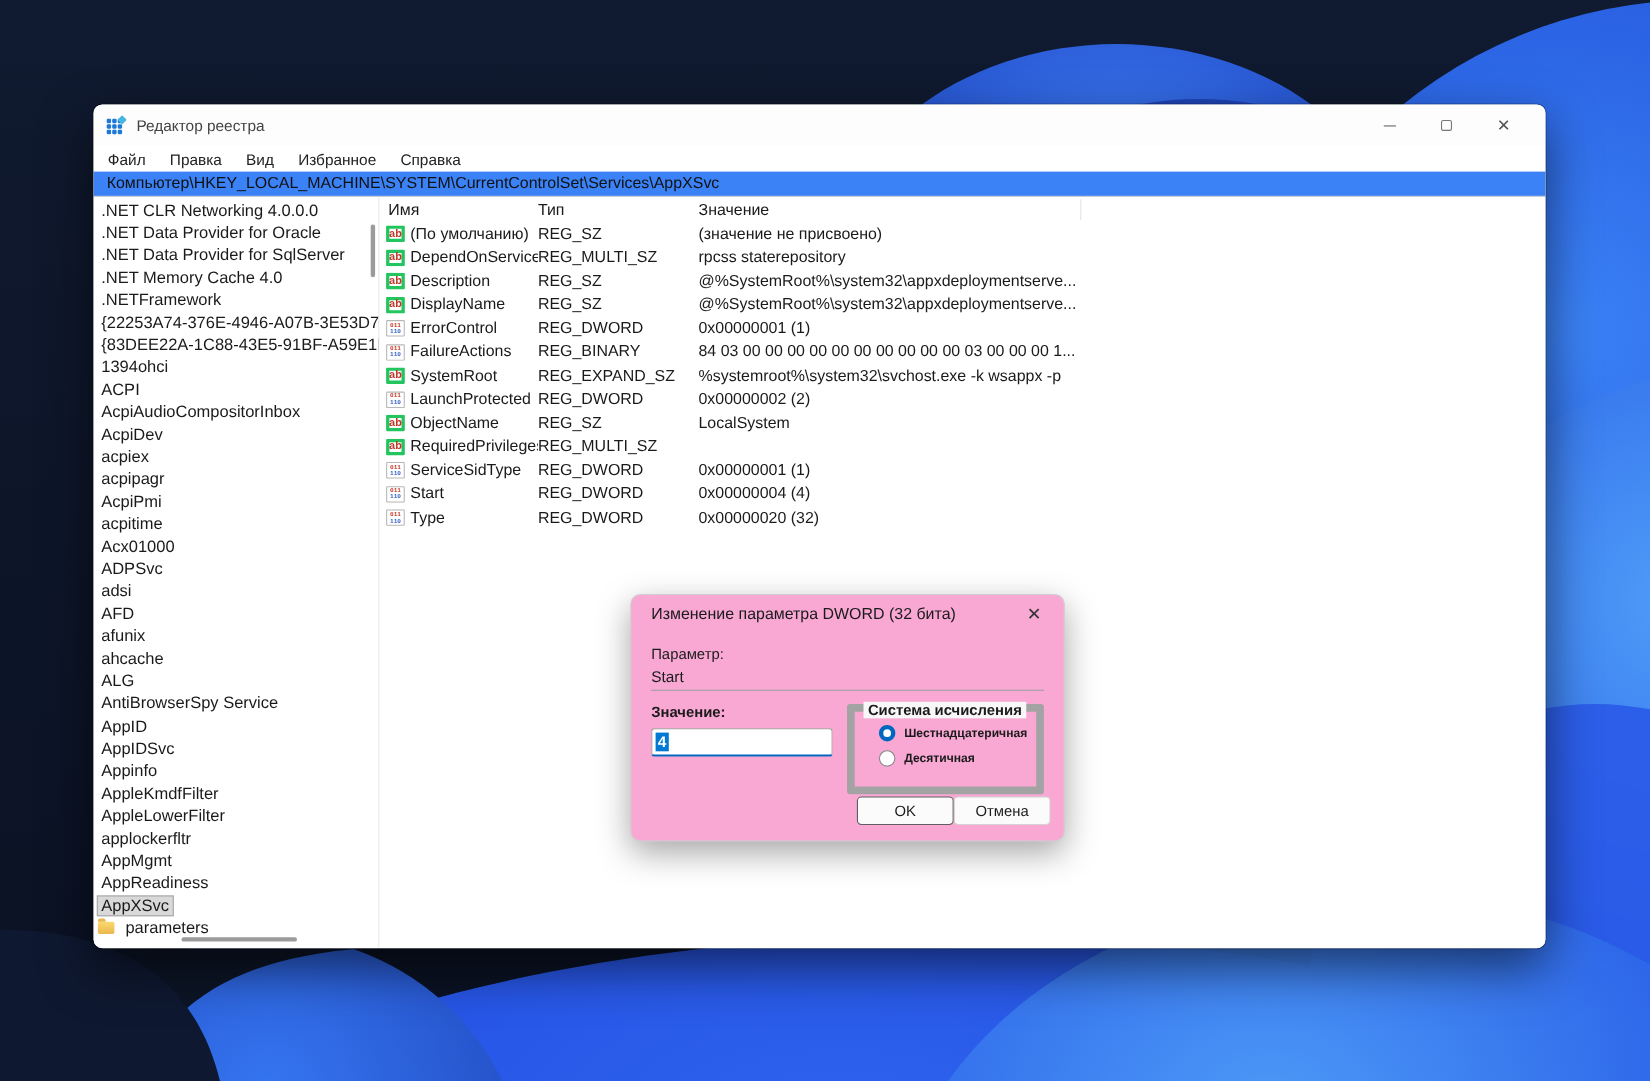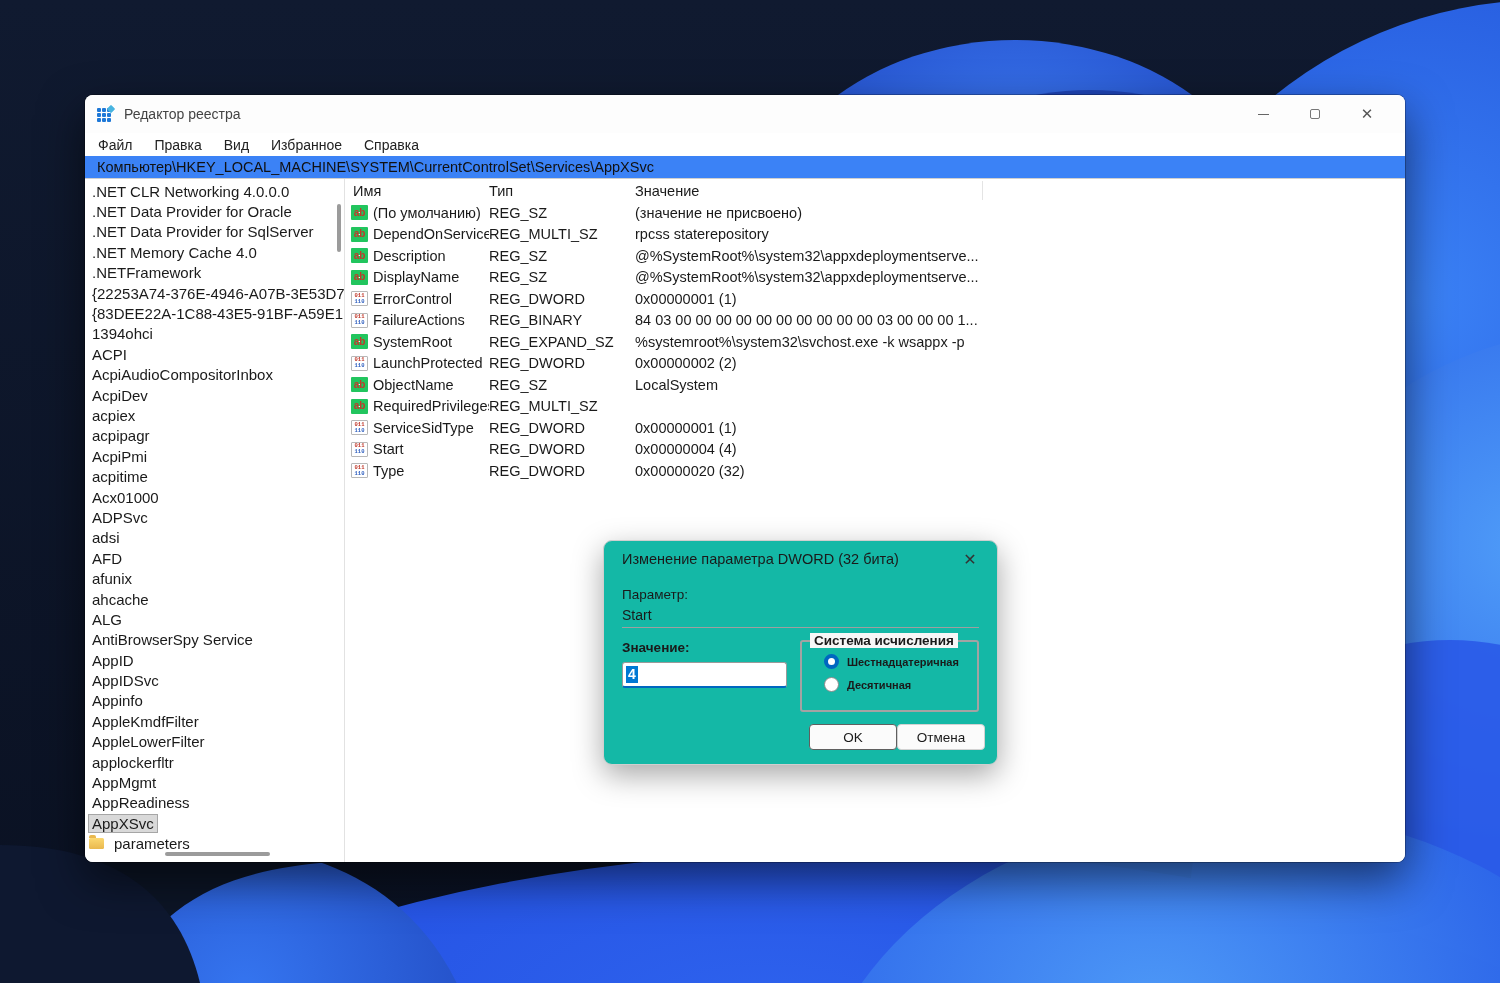--- a/index.html
+++ b/index.html
@@ -51,44 +51,44 @@
 
   
   .list { flex:1; background:#fff; position:relative; overflow:hidden; }
   .list-header { display:flex; height:23px; align-items:center; font-size:14.5px; color:#1a1a1a; }
   .col-name { width:144px; padding-left:8px; flex:0 0 auto; }
   .col-type { width:146px; flex:0 0 auto; }
   .col-value { flex:1; }
   .header-divider { position:absolute; left:637px; top:2px; height:19px; width:1px; background:#e4e4e4; }
   .row { display:flex; height:21.5px; align-items:center; font-size:14.5px; color:#1a1a1a; white-space:nowrap; }
   .row .col-name { display:flex; align-items:center; gap:5px; padding-left:6px; overflow:hidden; }
-  .icon-ab { width:17px; height:15px; flex:0 0 auto; background:#fff; border:7px solid #22c55e; border-radius:1px;
+  .icon-ab { width:17px; height:15px; flex:0 0 auto; background:#fff; border:3px solid #22c55e; border-radius:1px;
     font-size:10px; font-weight:bold; color:#c0392b; display:flex; align-items:center; justify-content:center; line-height:1; }
   .icon-bin { width:17px; height:15px; flex:0 0 auto; background:#fff; border:1px solid #b8b8b8; border-radius:1px;
     font-size:5.5px; font-weight:bold; line-height:1.1; display:flex; flex-direction:column; align-items:center; justify-content:center; font-family:"Liberation Mono",monospace; }
   .icon-bin .l1 { color:#c0392b; }
   .icon-bin .l2 { color:#2f5fbf; }
   .val-cell { overflow:hidden; text-overflow:clip; }
 
   
-  .dialog { position:absolute; left:603px; top:540px; width:395px; height:225px;
-    background:#14b8a6; border:1px solid #cfcfcf; border-radius:9px;
+  .dialog { position:absolute; left:573px; top:540px; width:395px; height:225px;
+    background:#f9a8d4; border:1px solid #cfcfcf; border-radius:9px;
     box-shadow:0 10px 30px rgba(0,0,0,.35); font-size:13.5px; color:#1a1a1a; }
   .dlg-titlebar { height:36px; display:flex; align-items:center; padding:0 14px 0 18px; }
   .dlg-title { font-size:14.5px; color:#1a1a1a; }
   .dlg-close { margin-left:auto; background:none; border:none; font-size:16px; color:#333; width:26px; height:26px; }
   .dlg-body { padding:6px 18px 0 18px; position:relative; }
   .param-label { margin-top:4px; }
   .param-value { margin-top:5px; padding-bottom:4px; border-bottom:1px solid #9f9f9f; font-size:14px; }
   .dlg-mid { display:flex; margin-top:12px;font-weight:bold; }
   .value-col { width:176px; flex:0 0 auto; }
   .value-input { margin-top:7px; width:165px; height:26px; background:#fff; border:1px solid #9a9a9a;
     border-bottom:2px solid #0067c0; border-radius:3px; display:flex; align-items:center; padding-left:3px; font-size:14px; }
   .value-sel { background:#0078d4; color:#fff; padding:0 2px; line-height:17px; }
-  .radix-group { position:relative; flex:1; margin-left:2px; border:2px solid #a3a3a3; border-radius:3px;
+  .radix-group { position:relative; flex:1; margin-left:2px; border:7px solid #a3a3a3; border-radius:3px;
     padding:12px 0 10px 22px; margin-top:0px; }
   .radix-caption { position:absolute; top:-9px; left:8px; background:#f7f7f7; padding:0 4px; }
   .radio-row { display:flex; align-items:center; gap:8px; margin-bottom:8px; }
   .radio { width:15px; height:15px; border-radius:50%; flex:0 0 auto; background:#fff; }
   .radio.checked { border:4.5px solid #0067c0; }
   .radio.unchecked { border:1px solid #8a8a8a; }
   .radio-label { font-size:11px; }
   .dlg-buttons { position:absolute; left:0; right:12px; bottom:14px; display:flex; justify-content:flex-end; }
   .dlg-btn { width:88px; height:26px; background:#fbfbfb; border:1px solid #d2d2d2; border-radius:4px; font-size:13.5px; color:#1a1a1a; font-family:inherit; }
   .dlg-btn.default { border:1px solid #5f5f5f; }

